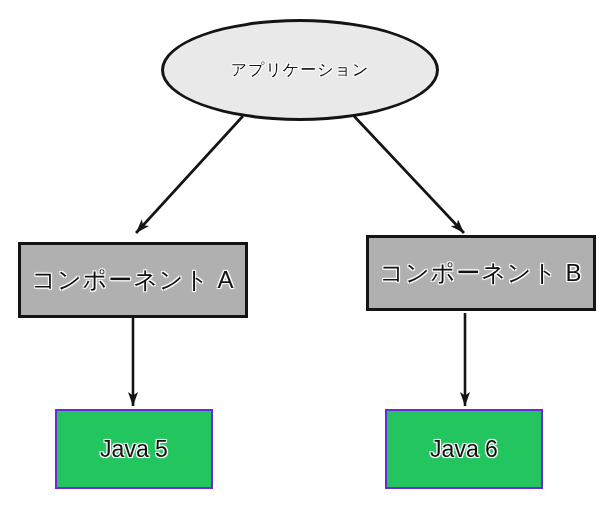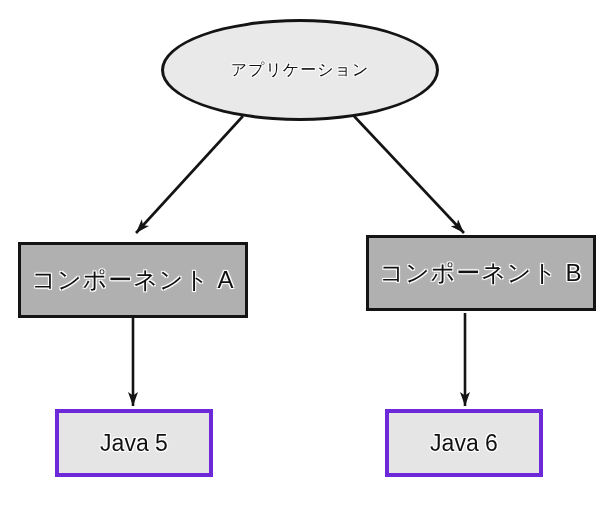--- a/index.html
+++ b/index.html
@@ -45,23 +45,23 @@
   .node-component {
     width: 230px; height: 76px;
     background: #b0b0b0;
     border: 3px solid #141414;
     font-size: 24px;
     letter-spacing: 1px;
   }
   .node-component-a { left: 18px;  top: 242px; }
   .node-component-b { left: 350px; top: 235px; margin-left: 16px; }
   .node-java {
-    width: 158px; height: 68px;
-    background: #e5e5e5;
-    border: 4px solid #6d28d9;
+    width: 158px; height: 80px;
+    background: #22c55e;
+    border: 2px solid #6d28d9;
     font-size: 23px;
   }
   .node-java-5 { left: 55px;  top: 409px; }
   .node-java-6 { left: 385px; top: 409px; align-items: center; }
 </style>
 </head>
 <body>
 
 <div class="canvas">
 

